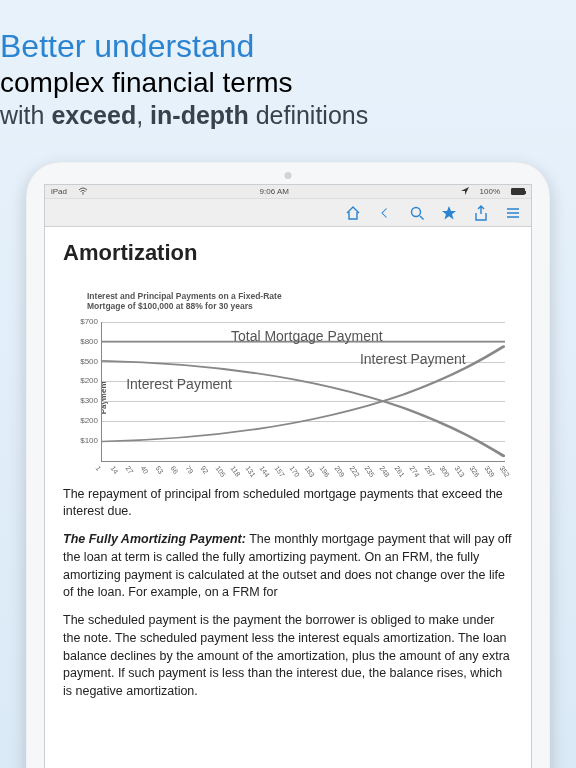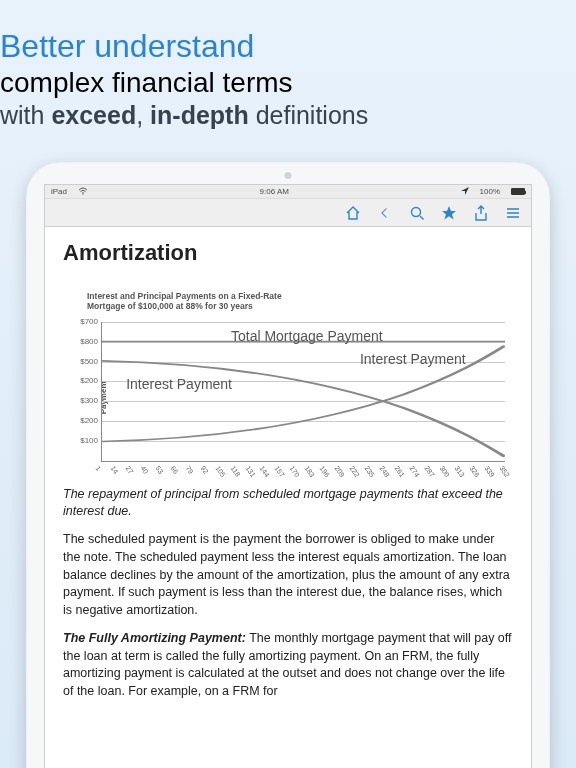--- a/index.html
+++ b/index.html
@@ -144,21 +144,21 @@
   svg.lines { position:absolute; left:0; top:0; width:100%; height:100%; }
   svg.lines path { fill:none; stroke:#888; stroke-width:1.2; }
   .xticks {
     display:flex; justify-content:space-between;
     font-size:7px; color:#666; margin-top:2px;
     padding-left: 0px;
   }
   .xticks span { transform: rotate(55deg); transform-origin: left top; width:0; white-space:nowrap; }
   .xlabel { text-align:center; font-weight:bold; font-size:8px; margin-top:16px;}
 
-  .lede { font-style: italic; margin-bottom: 10px; }
+  .lede { margin-bottom: 10px; }
   .para { margin-bottom: 10px; }
   .subhead { font-weight: 700; font-style: italic; }
 </style>
 </head>
 <body>
 
 <div class="headline">
   <div class="line1">Better understand</div>
   <div class="line2">complex financial terms</div>
   <div class="line3">
@@ -293,20 +293,20 @@
               <span>313</span>
                 <span>326</span>
                 <span>339</span>
               <span>352</span>
             </div>
           </div>
         </div>
       </div>
 
       <p class="lede">The repayment of principal from scheduled mortgage payments that exceed the interest due.</p>
-      <p class="para">The scheduled payment is the payment the borrower is obliged to make under the note. The scheduled payment less the interest equals amortization. The loan balance declines by the amount of the amortization, plus the amount of any extra payment. If such payment is less than the interest due, the balance rises, which is negative amortization.</p>
       <p class="para">
         <span class="subhead">The Fully Amortizing Payment:</span><span> The monthly mortgage payment that will pay off the loan at term is called the fully amortizing payment. On an FRM, the fully amortizing payment is calculated at the outset and does not change over the life of the loan. For example, on a FRM for</span>
       </p>
+      <p class="para">The scheduled payment is the payment the borrower is obliged to make under the note. The scheduled payment less the interest equals amortization. The loan balance declines by the amount of the amortization, plus the amount of any extra payment. If such payment is less than the interest due, the balance rises, which is negative amortization.</p>
     </div>
 
   </div>
 </div>
 
 </body></html>

